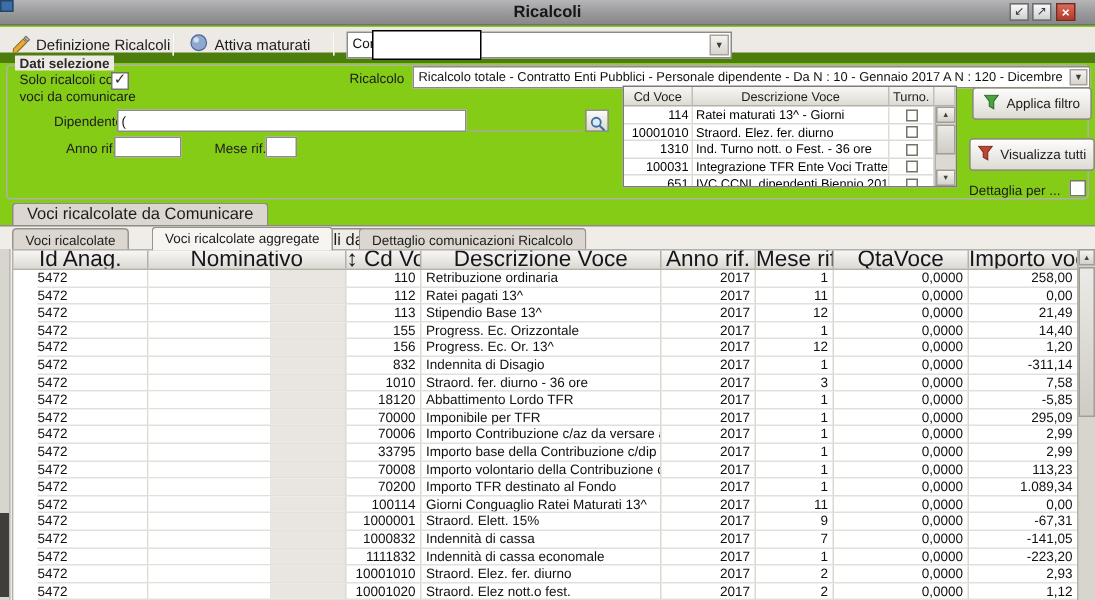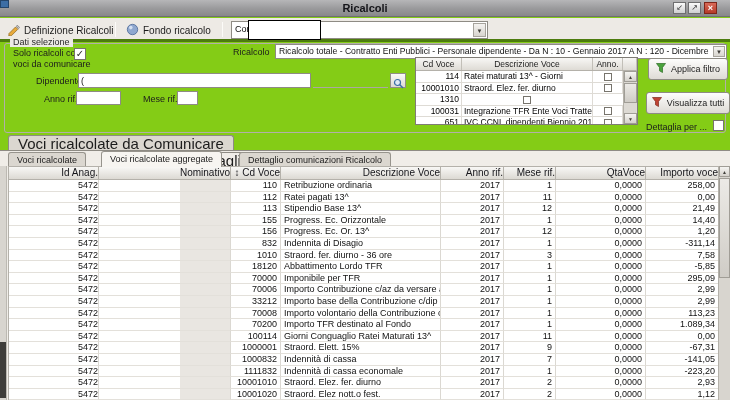--- a/index.html
+++ b/index.html
@@ -10,32 +10,32 @@
   
   .titlebar { position:absolute; top:0; left:0; width:730px; height:17px;
     background:linear-gradient(#b6b6b8, #99999b 55%, #88888a); border-bottom:1px solid #6f6f71; }
   .title-icon { position:absolute; left:0; top:0; width:9px; height:8px; background:#3c6ea5; border:1px solid #24466b; }
   .title-text { position:absolute; left:0; right:0; top:2px; text-align:center; font-size:11px; font-weight:bold; color:#15151a; }
   .winbtn { position:absolute; top:2px; width:13px; height:12px; border:1px solid #6e6e70;
     background:linear-gradient(#fafafa,#cfcfd1); font-size:8px; line-height:10px; text-align:center; color:#3a3a3c; }
   .winbtn.close { background:linear-gradient(#d96a58,#b53a28); border-color:#7e261a; color:#fff; font-weight:bold; font-size:9px; }
 
   
-  .toolbar { position:absolute; top:18px; left:0; width:730px; height:24px; background:#edeae5; border-bottom:3px solid #4d7c0f; }
+  .toolbar { position:absolute; top:18px; left:0; width:730px; height:24px; background:#edeae5; border-bottom:7px solid #4d7c0f; }
   .toolbtn { position:absolute; top:3px; height:18px; display:flex; align-items:center; gap:4px; font-size:10px; color:#1c1c1c; cursor:default; }
   .toolsep { position:absolute; top:4px; width:1px; height:15px; background:#bdbab3; border-right:1px solid #fcfbf8; }
   .combo { position:absolute; background:#fff; border:1px solid #8e8b84; }
   .combo .combo-text { position:absolute; left:3px; top:2px; right:15px; font-size:9px; white-space:nowrap; overflow:hidden; color:#111; }
   .combo .combo-arrow { position:absolute; right:1px; top:1px; bottom:1px; width:13px; background:linear-gradient(#f4f3f0,#d8d5cf);
     border:1px solid #a6a39c; font-size:6px; text-align:center; color:#3d3b36; line-height:14px; }
   .redact-box { position:absolute; background:#fff; border:1px solid #000; z-index:5; }
 
   
   .groupbox { position:absolute; left:4px; top:43px; width:722px; height:90px; border:1px solid #b2afa8; border-radius:3px; }
-  .group-legend { position:absolute; left:10px; top:37px; background:#edeae5; padding:0 3px; font-size:9px; color:#2a2a2a; }
+  .group-legend { position:absolute; left:10px; top:37px; background:#edeae5; padding:0 3px; font-size:9px; color:#2a2a2a;font-weight:bold; }
   .lbl { position:absolute; font-size:9px; color:#1c1c1c; white-space:nowrap; }
   .field { position:absolute; background:#fff; border:1px solid #8e8b84; font-size:9px; padding:1px 2px; font-family:"Liberation Sans",sans-serif; color:#111; }
   .cb { position:absolute; width:12px; height:12px; background:#fff; border:1px solid #77746c; font-size:10px; line-height:10px; text-align:center; color:#2d2d2d; }
   .underline { position:absolute; height:1px; background:#aba8a1; }
   .search-btn { position:absolute; width:16px; height:15px; background:linear-gradient(#fbfaf8,#dcd9d3); border:1px solid #918e87; }
 
   
   .voci-grid { position:absolute; left:415px; top:57px; width:223px; height:68px; background:#fff; border:1px solid #7f7c75; overflow:hidden; }
   .voci-head { display:grid; grid-template-columns:46px 131px 30px 14px; height:13px;
     background:linear-gradient(#f8f7f5,#dedbd5); border-bottom:1px solid #b4b1aa; }
@@ -49,36 +49,36 @@
   .sbtn { position:absolute; left:0; width:13px; height:11px; background:linear-gradient(#f6f5f2,#d5d2cc); border:1px solid #a09d96;
     font-size:5px; text-align:center; line-height:10px; color:#44423d; }
   .sthumb { position:absolute; left:0; width:13px; background:linear-gradient(#eceae6,#cfccc6); border:1px solid #a09d96; }
 
   
   .fbtn { position:absolute; height:22px; background:linear-gradient(#fdfdfc,#dedbd5); border:1px solid #8e8b84; border-radius:3px;
     display:flex; align-items:center; justify-content:center; gap:4px; font-size:9px; color:#1c1c1c; }
 
   
   .tab { position:absolute; height:16px; padding:0 9px; background:#dbd7d0; border:1px solid #8e8b84; border-bottom:none;
-    border-radius:3px 3px 0 0; font-size:15px; line-height:15px; color:#1c1c1c; white-space:nowrap; z-index:1; }
+    border-radius:3px 3px 0 0; font-size:11px; line-height:15px; color:#1c1c1c; white-space:nowrap; z-index:1; }
   .tab.active { background:#f0ede8; height:17px; z-index:3; }
   .panel { position:absolute; left:0; top:150px; width:730px; height:250px; background:#f0ede8; border-top:1px solid #8e8b84; z-index:2; }
   .tab2 { position:absolute; height:15px; padding:0 8px; background:#dbd7d0; border:1px solid #97948d; border-bottom:none;
     border-radius:3px 3px 0 0; font-size:9px; line-height:14px; color:#1c1c1c; white-space:nowrap; z-index:1;}
   .tab2.active { background:#f7f5f1; height:16px; z-index:3; }
 
   
   .thead { position:absolute; left:8px; top:166px; width:710px; height:14px; display:grid;
     grid-template-columns:90px 132px 50px 160px 63px 52px 90px 73px;
     background:linear-gradient(#f8f7f5,#dcd9d3); border:1px solid #b4b1aa; border-right:none; z-index:3; }
-  .thead div { font-size:10px; text-align:right; line-height:12px; border-right:1px solid #b4b1aa; overflow:hidden; white-space:nowrap; color:#15151a; }
+  .thead div { font-size:15px; text-align:center; line-height:12px; border-right:1px solid #b4b1aa; overflow:hidden; white-space:nowrap; color:#15151a; }
   .tbody { position:absolute; left:8px; top:180px; width:710px; height:220px; overflow:hidden; background:#fff; border-left:1px solid #b4b1aa; z-index:3; }
   .trow { display:grid; grid-template-columns:90px 132px 50px 160px 63px 52px 90px 73px; height:11.6px; background:#fff; }
   .trow div { font-size:9px; line-height:10.6px; border-right:1px solid #dbd8d2; border-bottom:1px solid #e3e0da; overflow:hidden; white-space:nowrap; color:#111; }
-  .trow .c-id { text-align:right; }
+  .trow .c-id { text-align:left;margin-left:16px; }
   .trow .c-nom { background:linear-gradient(to right, #fff 0 62%, #e9e6e1 62% 100%); }
   .trow .c-cd, .trow .c-anno, .trow .c-mese, .trow .c-qta, .trow .c-imp { text-align:right; padding-right:3px; }
   .trow .c-desc { padding-left:3px; }
 
   .main-scroll { position:absolute; right:0; top:166px; width:12px; height:234px; background:#d8d5cf; border-left:1px solid #b4b1aa; z-index:4; }
   .left-strip { position:absolute; left:0; top:166px; width:7px; height:234px; background:#d8d5cf; border-right:1px solid #bcb9b2; z-index:4; }
   .left-thumb { position:absolute; left:0; top:176px; width:6px; height:56px; background:#3f3e3b; }
 
   
   .icon { display:inline-block; }
@@ -107,21 +107,21 @@
       <span>Definizione Ricalcoli</span>
     </div>
     <div class="toolsep" style="left:115px;"></div>
     <div class="toolbtn" style="left:126px;">
       <span class="icon">
         <svg width="13" height="13" viewBox="0 0 13 13">
             <circle cx="6.5" cy="6.5" r="5.2" fill="#8fa8cf" stroke="#4a6795" stroke-width="0.8"></circle>
             <circle cx="4.8" cy="4.6" r="1.8" fill="#d4e0f2"></circle>
           </svg>
       </span>
-      <span>Fondo ricalcolo</span>
+      <span>Attiva maturati</span>
     </div>
     <div class="toolsep" style="left:222px;"></div>
     <div class="combo" style="left:231px; top:3px; width:257px; height:18px;">
       <span class="combo-text">Comune d</span>
       <span class="combo-arrow">▼</span>
     </div>
     <div class="redact-box" style="left:248px; top:2px; width:73px; height:20px;"></div>
   </div>
 
   <div class="groupbox"></div>
@@ -151,40 +151,41 @@
 
   <div class="lbl" style="left:44px; top:94px;">Anno rif.</div>
   <input class="field" style="left: 76px; top: 91px; width: 45px; height: 14px;" value="">
   <div class="lbl" style="left:143px; top:94px;">Mese rif.</div>
   <input class="field" style="left: 177px; top: 91px; width: 21px; height: 14px;" value="">
 
   <div class="voci-grid">
     <div class="voci-head">
       <div>Cd Voce</div>
       <div>Descrizione Voce</div>
-      <div>Anno.</div>
+      <div>Turno.</div>
       <div></div>
     </div>
     <div id="voci-body" style="width:209px;">
         <div class="voci-row">
     <div class="vcd">114</div>
     <div class="vdesc">Ratei maturati 13^ - Giorni</div>
     <div class="vsel">
             <span></span>
           </div>
   </div>
         <div class="voci-row">
     <div class="vcd">10001010</div>
     <div class="vdesc">Straord. Elez. fer. diurno</div>
     <div class="vsel">
             <span></span>
           </div>
   </div>
         <div class="voci-row">
     <div class="vcd">1310</div>
+    <div class="vdesc">Ind. Turno nott. o Fest.  - 36 ore</div>
     <div class="vsel">
             <span></span>
           </div>
   </div>
         <div class="voci-row">
     <div class="vcd">100031</div>
     <div class="vdesc">Integrazione TFR Ente Voci Trattenuta</div>
     <div class="vsel">
             <span></span>
           </div>
@@ -339,21 +340,21 @@
     <div class="c-cd">70006</div>
     <div class="c-desc">Importo Contribuzione c/az da versare al For</div>
     <div class="c-anno">2017</div>
     <div class="c-mese">1</div>
     <div class="c-qta">0,0000</div>
     <div class="c-imp">2,99</div>
   </div>
       <div class="trow">
     <div class="c-id">5472</div>
     <div class="c-nom"></div>
-    <div class="c-cd">33212</div>
+    <div class="c-cd">33795</div>
     <div class="c-desc">Importo base della Contribuzione c/dip da ve</div>
     <div class="c-anno">2017</div>
     <div class="c-mese">1</div>
     <div class="c-qta">0,0000</div>
     <div class="c-imp">2,99</div>
   </div>
       <div class="trow">
     <div class="c-id">5472</div>
     <div class="c-nom"></div>
     <div class="c-cd">70008</div>

